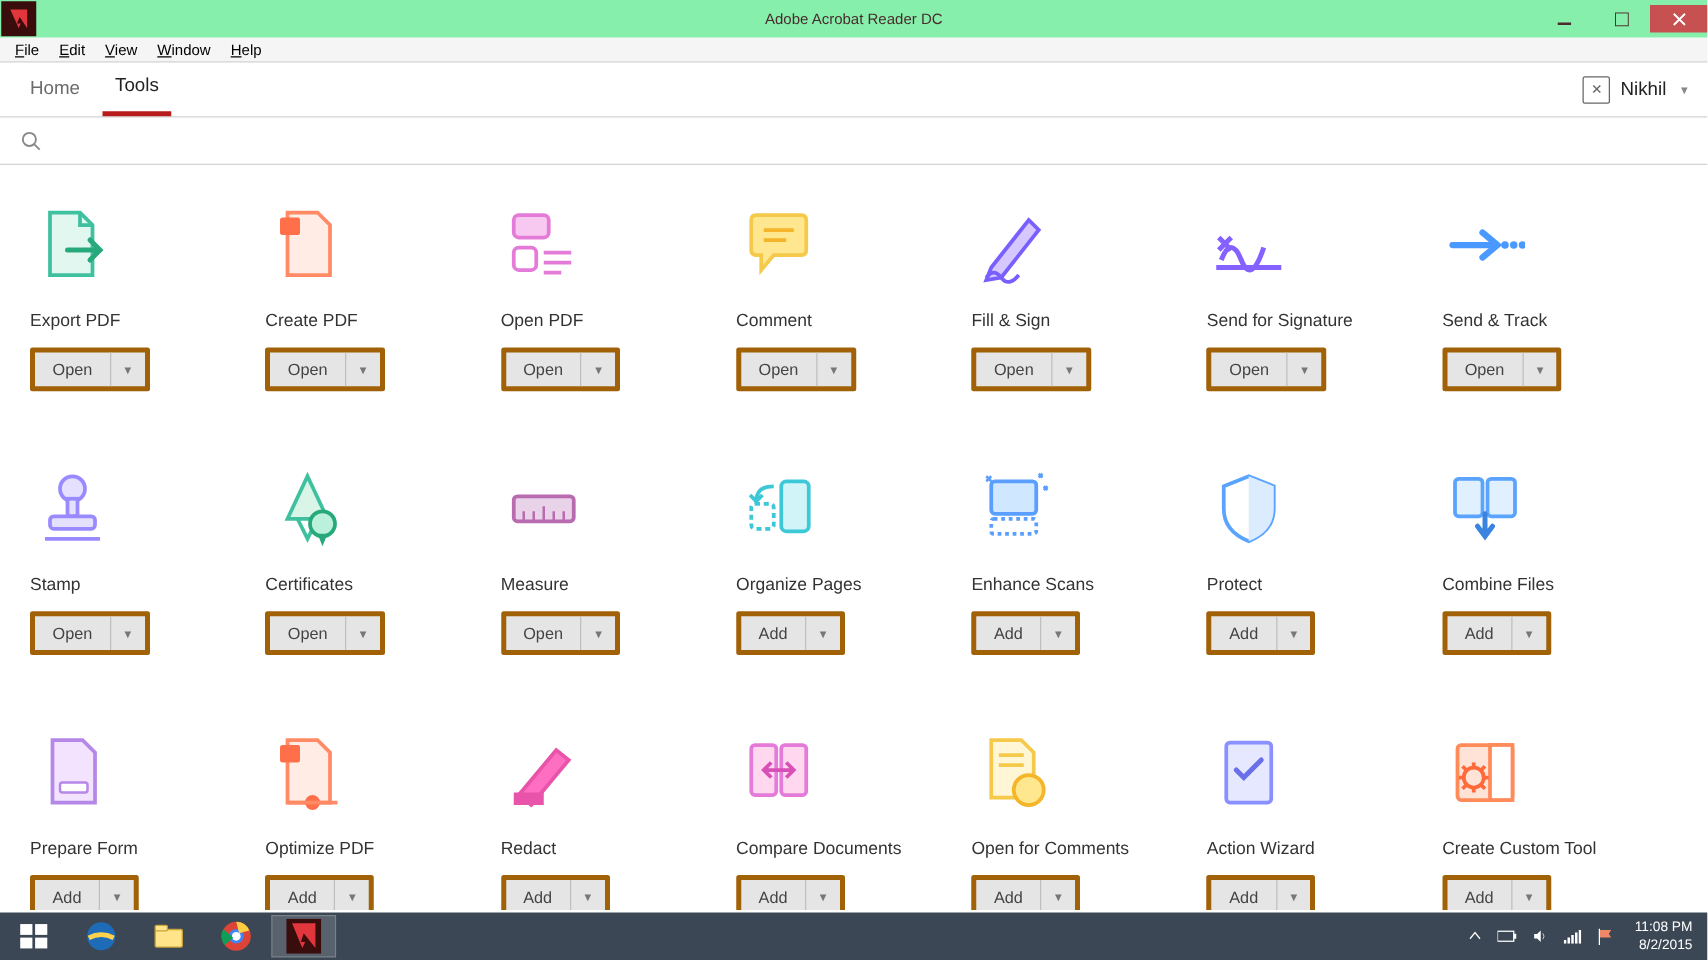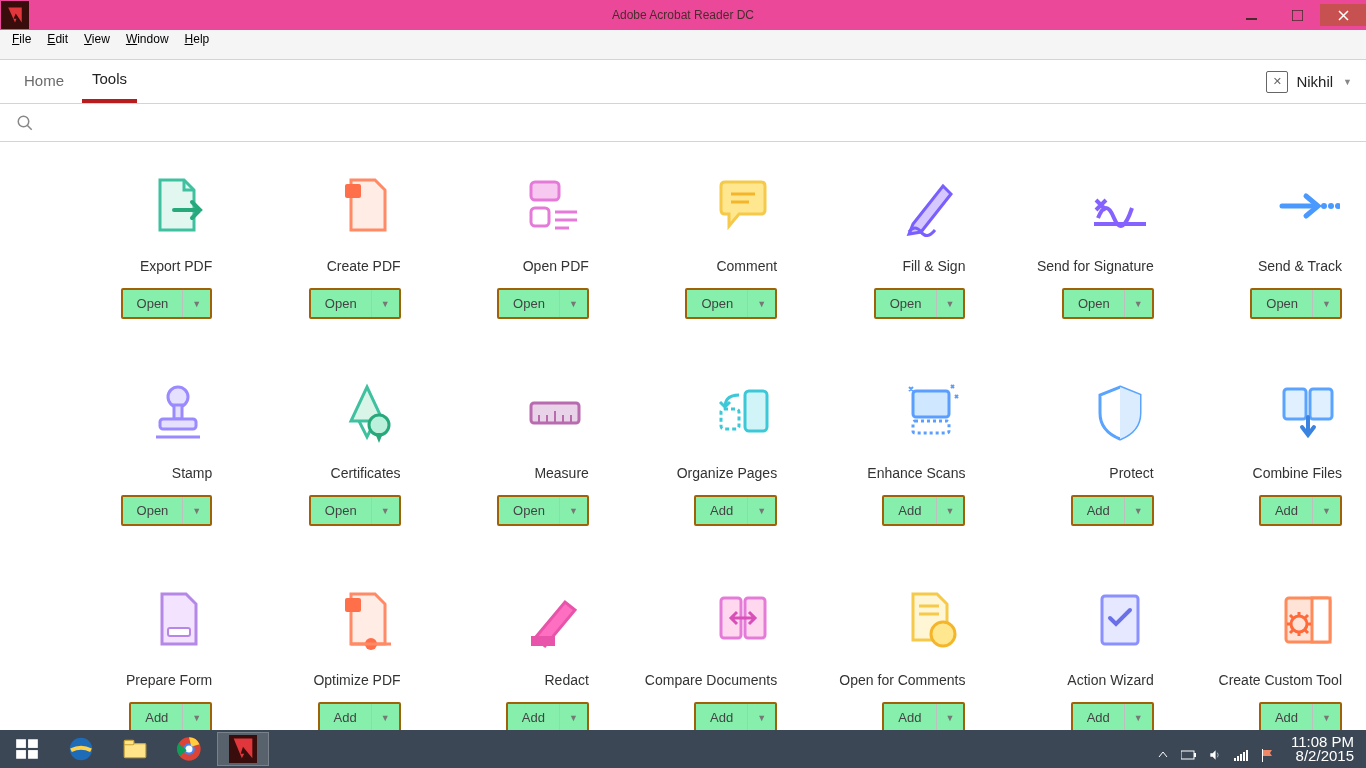--- a/index.html
+++ b/index.html
@@ -1,28 +1,28 @@
 <!DOCTYPE html>
 <html><head>
 <meta charset="utf-8">
 <style>
 * { margin: 0; padding: 0; box-sizing: border-box; font-family: "Segoe UI", Arial, sans-serif; }
 body { width: 1366px; height: 768px; overflow: hidden; background: #fff; position: relative; }
 
 
-.titlebar { height: 30px; background: #ec4899; display: flex; align-items: center; position: relative; }
+.titlebar { height: 30px; background: #86efac; display: flex; align-items: center; position: relative; }
 .tb-logo { width: 28px; height: 28px; background: #3a0d0d; margin: 1px; display: flex; align-items: center; justify-content: center; }
 .tb-logo svg { width: 18px; height: 18px; }
 .tb-title { position: absolute; left: 50%; transform: translateX(-50%); color: #4a2b2d; font-size: 12px; }
 .tb-controls { margin-left: auto; display: flex; }
 .tb-btn { width: 46px; height: 22px; display: flex; align-items: center; justify-content: center; color: #4a2b2d; cursor: pointer; }
 .tb-close { background: #c75050; color: #fff; }
 
 
-.menubar { height: 30px; background: #f5f5f5; border-bottom: 1px solid #d4d4d4; display: flex; align-items: flex-start; padding: 0 4px; }
+.menubar { height: 20px; background: #f5f5f5; border-bottom: 1px solid #d4d4d4; display: flex; align-items: flex-end; padding: 0 4px; }
 .menu-item { padding: 2px 8px; font-size: 12px; cursor: pointer; }
 .menu-item .ul { text-decoration: underline; }
 
 
 .tabbar { height: 44px; border-bottom: 1px solid #d4d4d4; display: flex; align-items: center; padding: 0 14px; }
 .tab { font-size: 15px; color: #6b6b6b; padding: 10px 10px 12px; cursor: pointer; margin-right: 8px; }
 .tab.active { color: #222; border-bottom: 4px solid #b91c1c; font-weight: 500; }
 .tab-right { margin-left: auto; display: flex; align-items: center; gap: 8px; }
 .mobile-ico { width: 22px; height: 22px; border: 1.5px solid #666; border-radius: 2px; display: flex; align-items: center; justify-content: center; font-size: 11px; color: #666; }
 .user-name { color: #222; font-size: 15px; }
@@ -30,39 +30,39 @@
 
 
 .searchbar { height: 38px; border-bottom: 1px solid #d4d4d4; display: flex; align-items: center; padding: 0 16px; }
 .search-ico { width: 18px; height: 18px; margin-right: 8px; color: #888; }
 .search-input { border: none; outline: none; font-size: 14px; width: 300px; color: #333; }
 .search-input::placeholder { color: #aaa; }
 
 
 .scroll-area { height: 596px; overflow-y: scroll; position: relative; }
 .grid { display: grid; grid-template-columns: repeat(7, 1fr); padding: 30px 24px 40px; row-gap: 60px; }
-.tool-card { display: flex; flex-direction: column; align-items: flex-end; }
+.tool-card { display: flex; flex-direction: column; align-items: flex-start; }
 .tool-icon { width: 68px; height: 68px; display: flex; align-items: center; justify-content: center; margin-bottom: 18px; }
 .tool-icon svg { width: 64px; height: 64px; }
 .tool-label { font-size: 14px; color: #333; margin-bottom: 14px; text-align: center; white-space: nowrap; }
-.tool-btn-grp { display: flex; border: 2px solid #a16207; border-radius: 2px; background: #86efac; }
+.tool-btn-grp { display: flex; border: 4px solid #a16207; border-radius: 2px; background: #e5e5e5; }
 .tool-btn { padding: 6px 14px; font-size: 13px; color: #444; cursor: pointer; border-right: 1px solid #bfbfbf; }
 .tool-btn-caret { padding: 6px 9px; font-size: 9px; color: #777; cursor: pointer; display: flex; align-items: center; }
 
 
 .scroll-area::-webkit-scrollbar { width: 16px; }
 .scroll-area::-webkit-scrollbar-track { background: #f0f0f0; }
 .scroll-area::-webkit-scrollbar-thumb { background: #c4c4c4; }
 .scroll-area::-webkit-scrollbar-button { background: #f0f0f0; height: 16px; }
 
 
 .taskbar { position: absolute; left: 0; right: 0; bottom: 0; height: 38px; background: #3b4754; display: flex; align-items: center; }
 .tb-app { width: 52px; height: 34px; margin: 2px 1px; display: flex; align-items: center; justify-content: center; position: relative; }
 .tb-app.active { background: rgba(255,255,255,0.15); box-shadow: inset 0 0 0 1px rgba(255,255,255,0.2); }
-.sys-tray { margin-left: auto; display: flex; align-items: flex-end; gap: 10px; color: #fff; font-size: 15px; padding-right: 6px; }
+.sys-tray { margin-left: auto; display: flex; align-items: center; gap: 10px; color: #fff; font-size: 11px; padding-right: 6px; }
 .sys-clock { text-align: right; line-height: 14px; padding: 0 6px; }
 .sys-ico { width:16px; height:16px; display:flex; align-items:center; justify-content:center; fill:#fff; color:#fff;}
 </style>
 </head>
 <body>
 
 <div class="titlebar">
   <div class="tb-logo">
     <svg viewBox="0 0 24 24">
         <path fill="#e1373c" d="M3 2 L12 22 L14 17 L10 17 L13 10 L21 22 L21 2 Z"></path>

